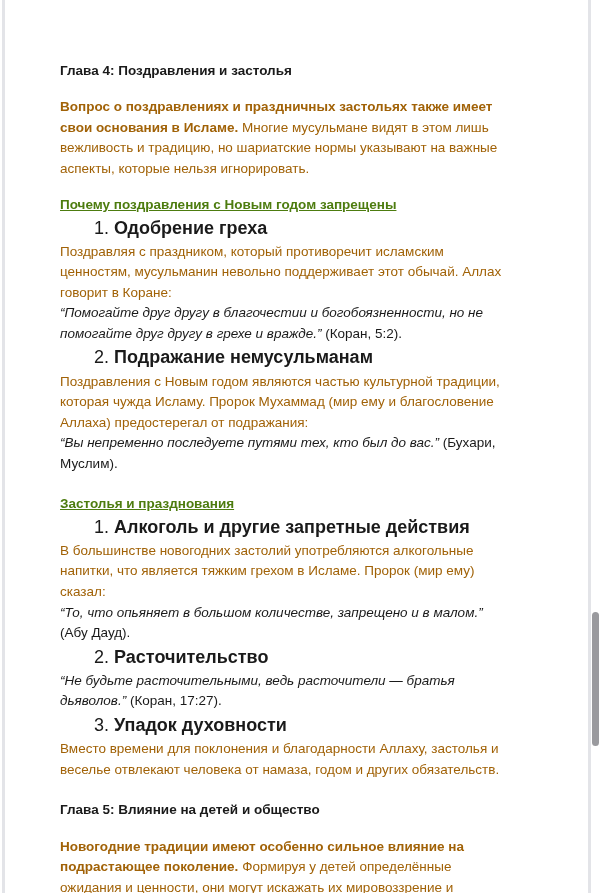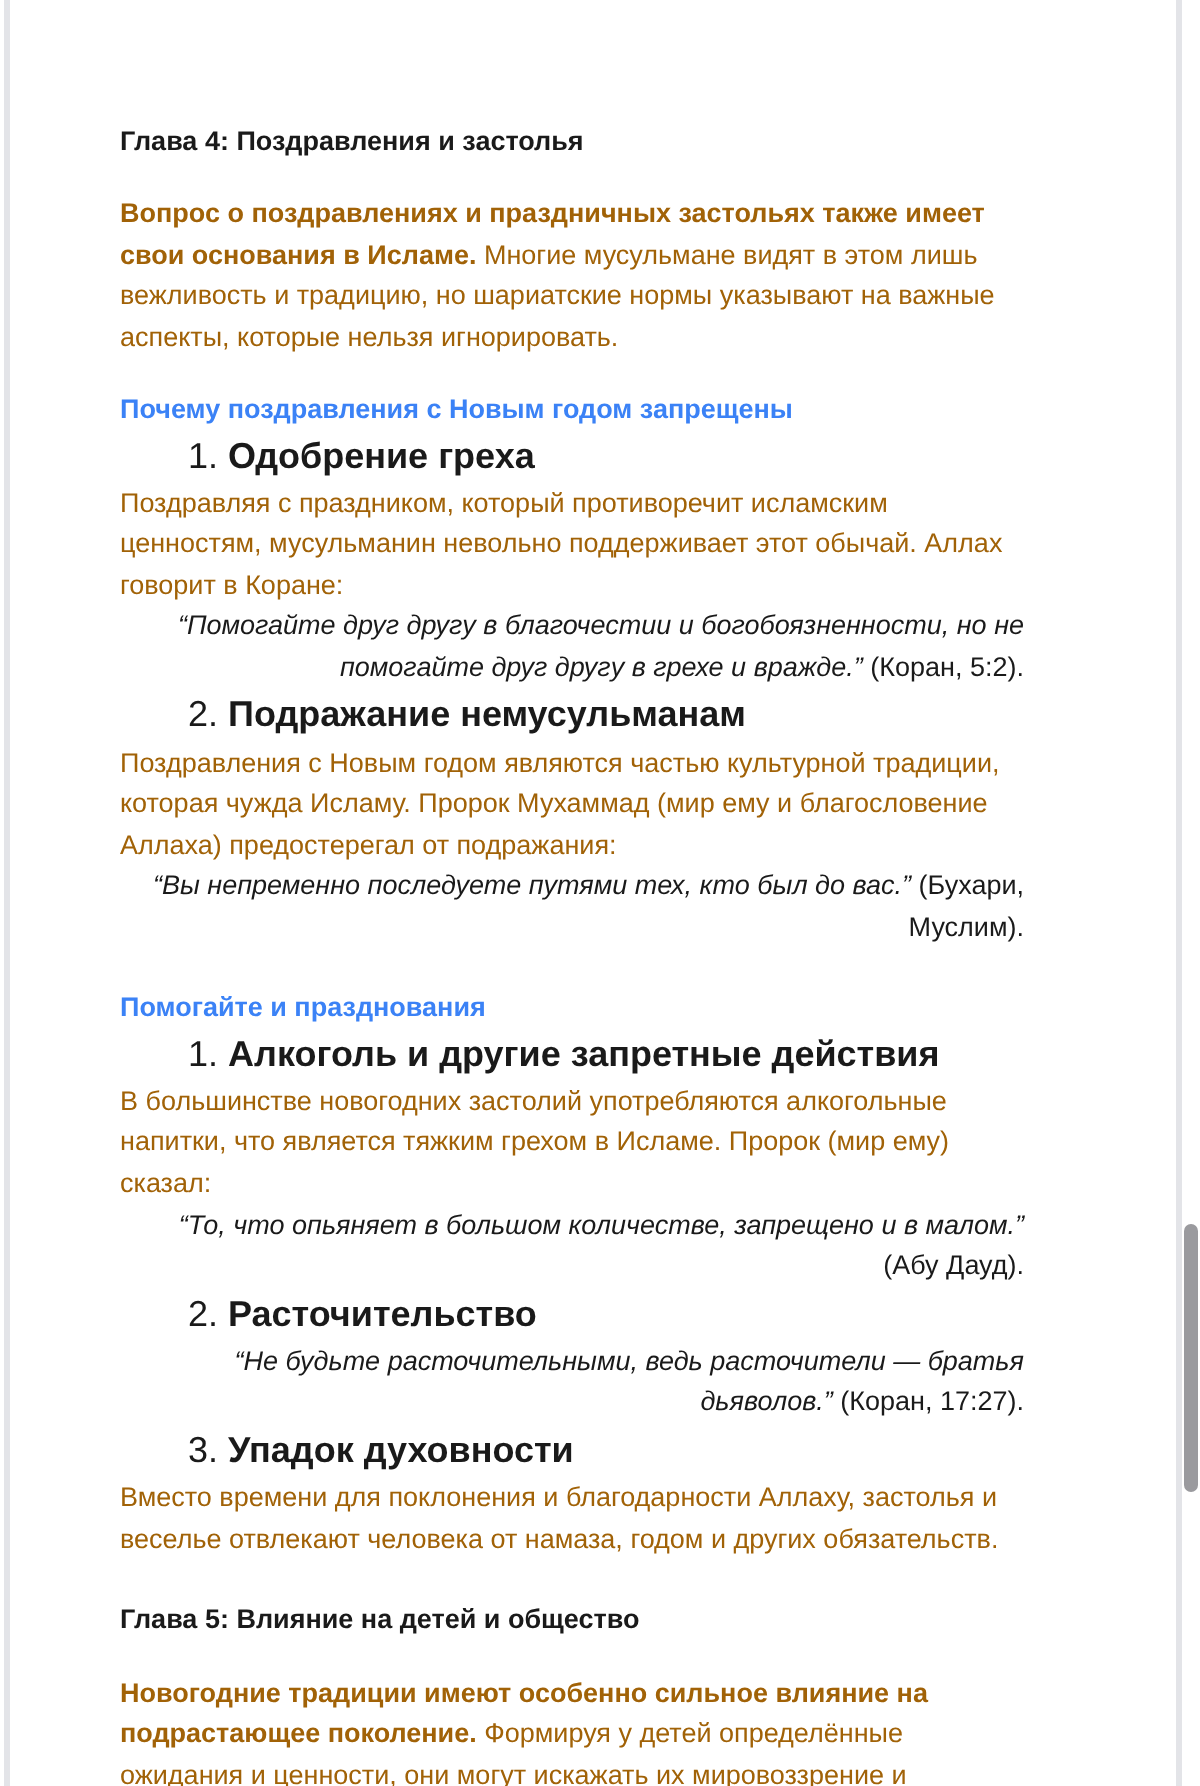--- a/index.html
+++ b/index.html
@@ -64,37 +64,37 @@
     font-weight: bold;
     line-height: 1.35;
     margin: 0;
     color: #1a1a1a;
   }
   h3.subhead {
     font-size: 13.5px;
     font-weight: bold;
     line-height: 1.35;
     margin: 0;
-    color: #3b82f6;
+    color: #4d7c0f;
+    text-decoration: underline;
   }
   p.para {
     font-size: 13.5px;
     line-height: 1.52;
     margin: 0;
     color: #a16207;
   }
   p.para b, span.lead {
     font-weight: bold;
   }
   p.quote {
     font-size: 13.5px;
     line-height: 1.52;
     margin: 0;
     color: #1a1a1a;
-    text-align: right;
   }
   p.quote .q {
     font-style: italic;
   }
   .numitem {
     font-size: 18px;
     line-height: 1.52;
     margin: 0;
     padding-left: 34px;
     color: #1a1a1a;
@@ -136,21 +136,21 @@
     <p class="quote"><span class="q">“Помогайте друг другу в благочестии и богобоязненности, но не помогайте друг другу в грехе и вражде.”</span><span> (Коран, 5:2).</span></p>
 
     <p class="numitem"><span class="num">2.</span><span class="title">Подражание немусульманам</span></p>
 
     <p class="para">Поздравления с Новым годом являются частью культурной традиции, которая чужда Исламу. Пророк Мухаммад (мир ему и благословение Аллаха) предостерегал от подражания:</p>
 
     <p class="quote"><span class="q">“Вы непременно последуете путями тех, кто был до вас.”</span><span> (Бухари, Муслим).</span></p>
 
     <div class="gap-lg"></div>
 
-    <h3 class="subhead">Помогайте и празднования</h3>
+    <h3 class="subhead">Застолья и празднования</h3>
 
     <p class="numitem"><span class="num">1.</span><span class="title">Алкоголь и другие запретные действия</span></p>
 
     <p class="para">В большинстве новогодних застолий употребляются алкогольные напитки, что является тяжким грехом в Исламе. Пророк (мир ему) сказал:</p>
 
     <p class="quote"><span class="q">“То, что опьяняет в большом количестве, запрещено и в малом.”</span><span> (Абу Дауд).</span></p>
 
     <p class="numitem"><span class="num">2.</span><span class="title">Расточительство</span></p>
 
 

